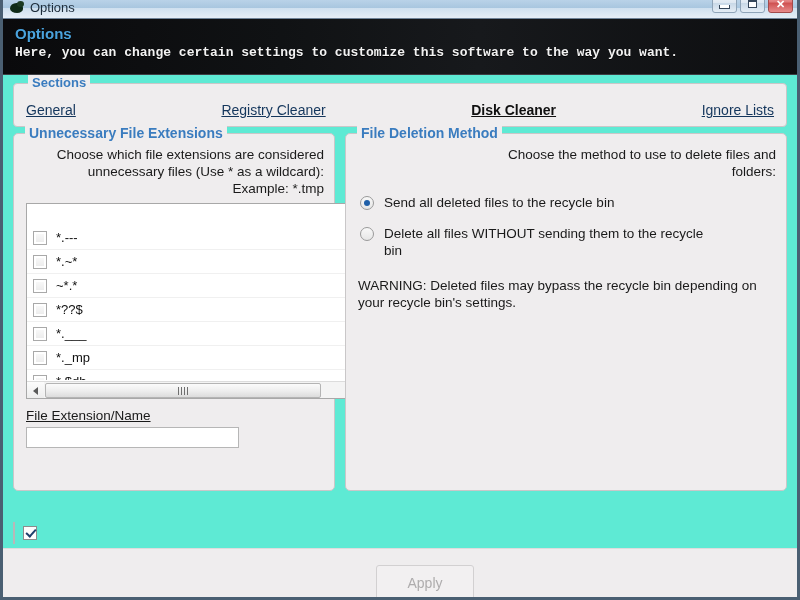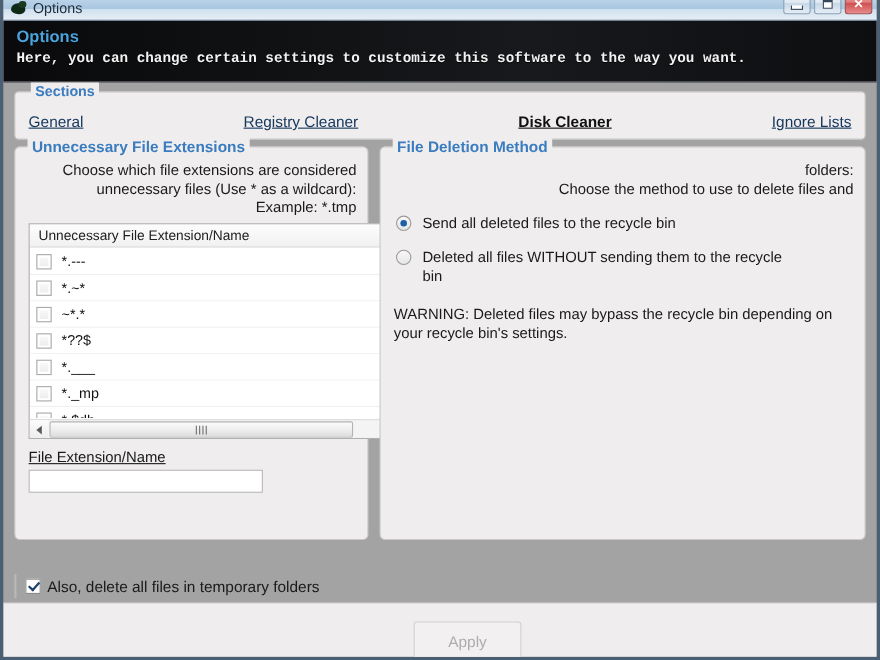--- a/index.html
+++ b/index.html
@@ -8,21 +8,21 @@
     width: 800px; height: 600px;
     overflow: hidden;
     font-family: "Liberation Sans", sans-serif;
   }
   body { background: #eceaea; }
 
   
   #window {
     position: relative;
     width: 800px; height: 600px;
-    background: #a3a3a3;
+    background: #5eead4;
     border-left: 3px solid #4a5f72;
     border-right: 3px solid #4a5f72;
     border-bottom: 3px solid #4a5f72;
     overflow: hidden;
   }
 
   
   #titlebar {
     position: relative;
     height: 19px;
@@ -454,21 +454,20 @@
     <div class="group" id="left-group">
       <div class="legend">Unnecessary File Extensions</div>
       <div class="gbody">
         <div class="desc">
           <div>Choose which file extensions are considered</div>
           <div>unnecessary files (Use * as a wildcard):</div>
           <div>Example: *.tmp</div>
         </div>
 
         <div id="listbox">
-          <div id="list-header">Unnecessary File Extension/Name</div>
           <div id="list-rows">
             <div class="lrow">
               <span class="lcheck"></span>
               <span class="ltext">*.---</span>
             </div>
             <div class="lrow">
               <span class="lcheck"></span>
               <span class="ltext">*.~*</span>
             </div>
             <div class="lrow">
@@ -530,41 +529,40 @@
 
         <div id="fe-label">File Extension/Name</div>
         <input id="fe-input" type="text" placeholder="" style="">
       </div>
     </div>
 
     <div class="group" id="right-group">
       <div class="legend">File Deletion Method</div>
       <div class="gbody">
         <div class="desc">
+          <div>Choose the method to use to delete files and</div>
           <div>folders:</div>
-          <div>Choose the method to use to delete files and</div>
         </div>
 
         <div class="radio-line">
           <span class="radio sel"></span>
           <span class="radio-text">Send all deleted files to the recycle bin</span>
         </div>
 
         <div class="radio-line">
           <span class="radio"></span>
-          <span class="radio-text">Deleted all files WITHOUT sending them to the recycle bin</span>
+          <span class="radio-text">Delete all files WITHOUT sending them to the recycle bin</span>
         </div>
 
         <div id="warning">WARNING: Deleted files may bypass the recycle bin depending on your recycle bin's settings.</div>
       </div>
     </div>
   </div>
 
   <div id="footer-check">
     <span id="temp-cb"></span>
-    <span id="temp-cb-label">Also, delete all files in temporary folders</span>
   </div>
 
   <div id="apply-bar">
     <div id="apply-btn">Apply</div>
   </div>
 
 </div>
 
 </body></html>

